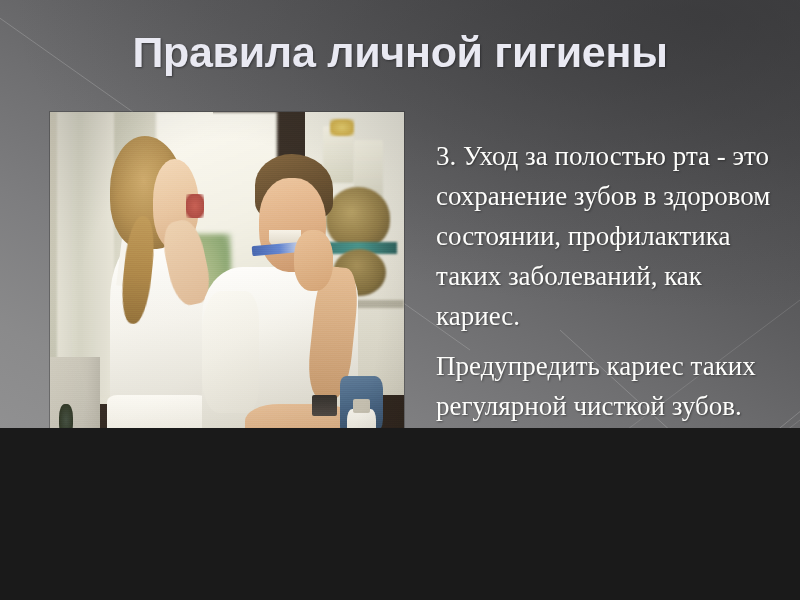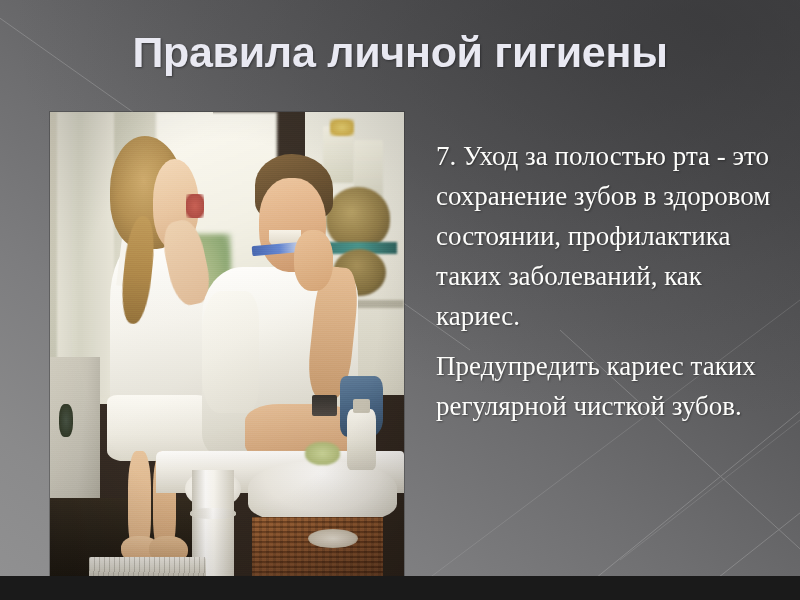--- a/index.html
+++ b/index.html
@@ -3,21 +3,21 @@
 <meta charset="utf-8">
 <style>
   html, body {
     margin: 0;
     padding: 0;
     background: #1a1a1a;
   }
   #slide {
     position: relative;
     width: 800px;
-    height: 576px;
+    height: 428px;
     overflow: hidden;
     font-family: "Liberation Sans", sans-serif;
     background: #3b82f6;
   }
 
   
   .bg-base {
     position: absolute;
     inset: 0;
     background: linear-gradient(to bottom left, #454547 0%, #4d4d4f 18%, #5c5c5e 38%, #6e6e70 56%, #7d7d7f 72%, #8a8a8b 88%, #909091 100%);
@@ -317,17 +317,17 @@
     <div class="ph p-basket-h"></div>
     <div class="ph g-stool"></div>
     <div class="ph g-stool-lines"></div>
 
     <div class="ph p-warm"></div>
     <div class="ph p-grain"></div>
     <div class="ph p-vig"></div>
   </div>
 
   <div class="body-text">
-    <p>7. Уход за полостью рта - это сохранение зубов в здоровом состоянии, профилактика таких заболеваний, как кариес.</p>
+    <p>3. Уход за полостью рта - это сохранение зубов в здоровом состоянии, профилактика таких заболеваний, как кариес.</p>
     <p class="second">Предупредить кариес таких регулярной чисткой зубов.</p>
   </div>
 
 </div>
 
 </body></html>

